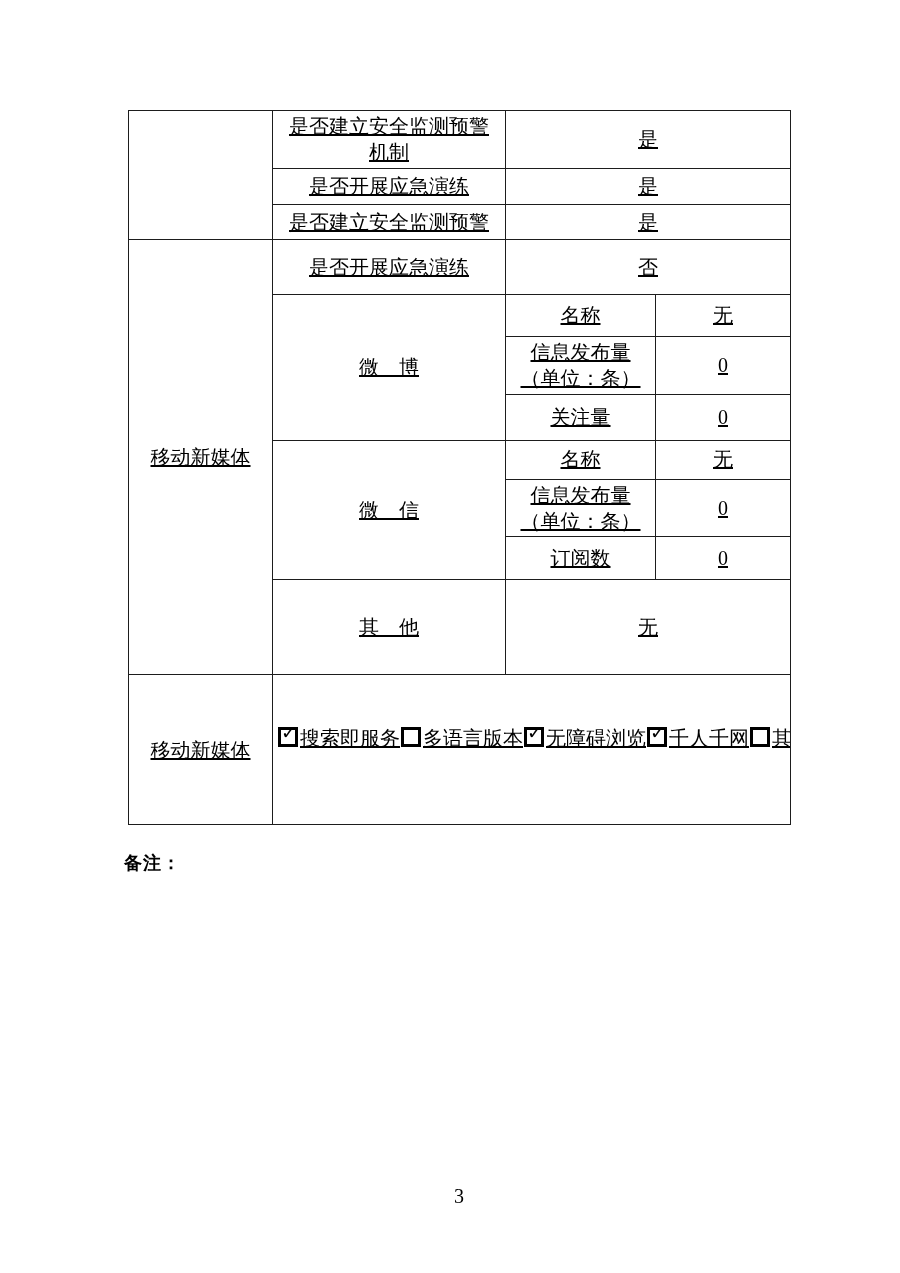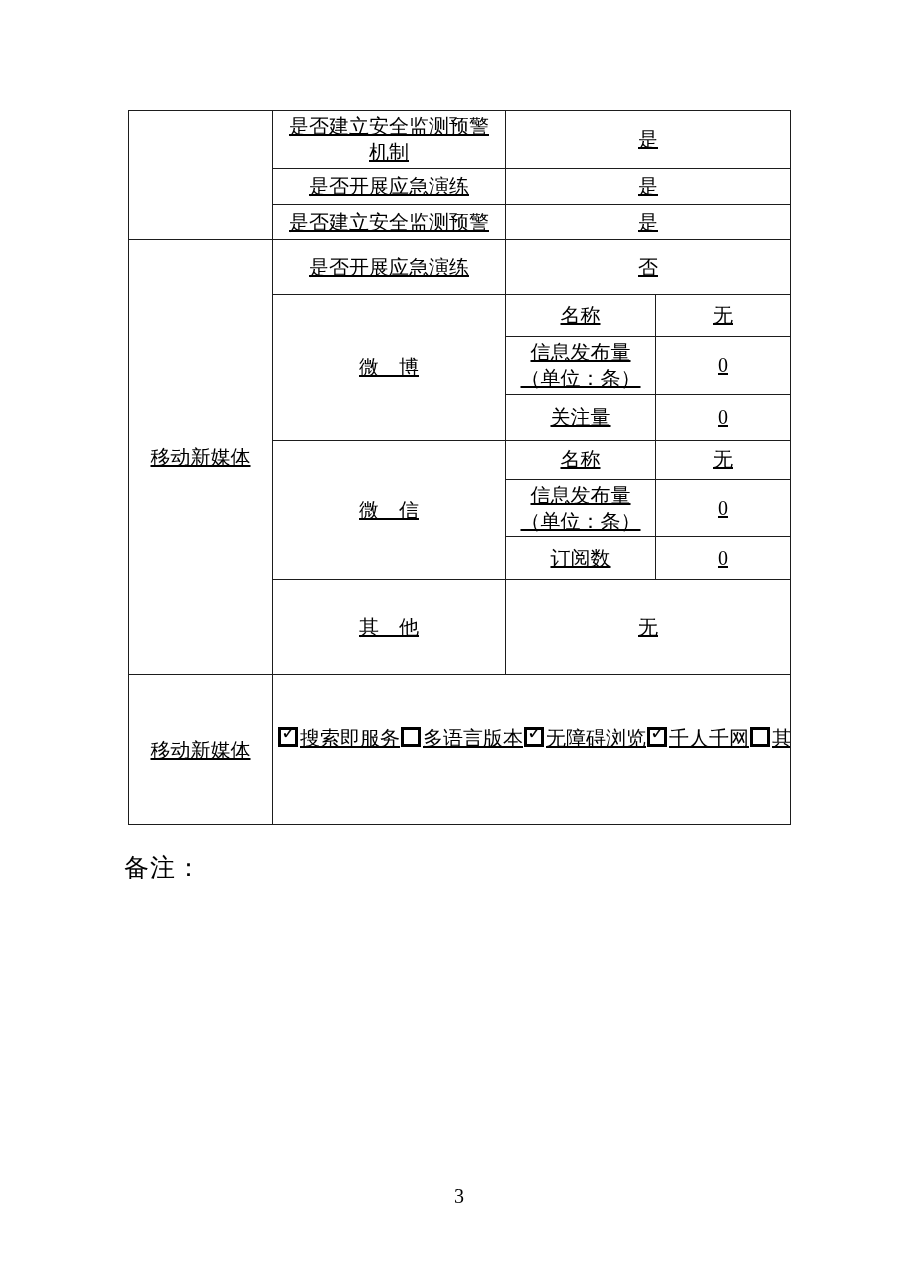--- a/index.html
+++ b/index.html
@@ -59,22 +59,22 @@
     font-size: 19px;
     font-weight: bold;
     line-height: 1;
     font-family: "DejaVu Sans", sans-serif;
     color: #000;
   }
   .notes {
     position: absolute;
     left: 124px;
     top: 851px;
-    font-size: 25px;
-    font-weight: normal;
+    font-size: 18px;
+    font-weight: bold;
     letter-spacing: 1px;
   }
   .page-number {
     position: absolute;
     left: 128px;
     width: 662px;
     top: 1185px;
     text-align: center;
     font-size: 20px;
   }

